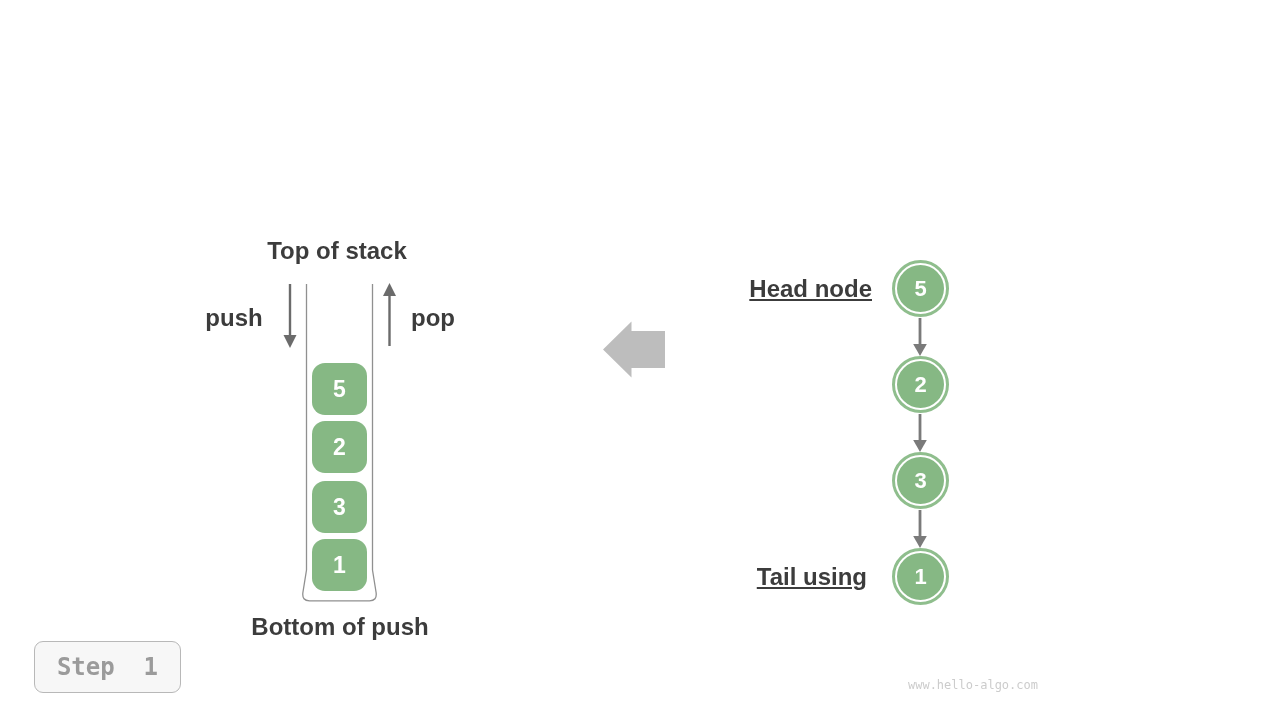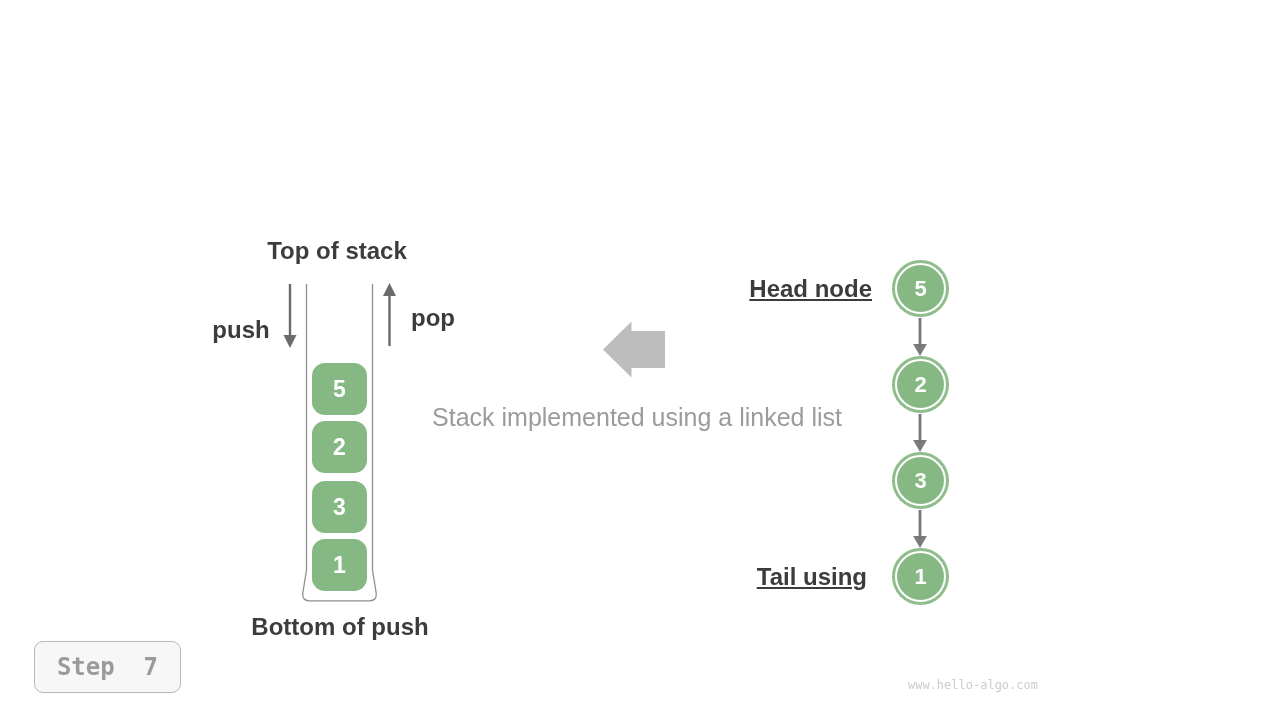--- a/index.html
+++ b/index.html
@@ -97,38 +97,37 @@
       <line class="link-shaft" x1="920" y1="414" x2="920" y2="442"></line>
       <polygon class="link-head" points="913.2,440 926.8,440 920,452"></polygon>
     </g>
     <g>
       <line class="link-shaft" x1="920" y1="510" x2="920" y2="538"></line>
       <polygon class="link-head" points="913.2,536 926.8,536 920,548"></polygon>
     </g>
   </svg>
 
   <div class="lbl center-x" style="left:337px;top:239px;">Top of stack</div>
-  <div class="lbl center-x" style="left:241px;top:306px;margin-top:12px;">push</div>
+  <div class="lbl center-x" style="left:234px;top:306px;">push</div>
   <div class="lbl center-x" style="left:433px;top:306px;">pop</div>
   <div class="lbl center-x" style="left:340px;top:615px;">Bottom of push</div>
 
   <div class="stack-box" style="top:363px;">
     <span>5</span>
   </div>
   <div class="stack-box" style="top:421px;">
     <span>2</span>
   </div>
   <div class="stack-box" style="top:481px;">
     <span>3</span>
   </div>
   <div class="stack-box" style="top:539px;">
     <span>1</span>
   </div>
 
-  <div class="caption" style="left:637px;top:403px;">Stack implemented using a linked list</div>
 
   <div class="lbl right-edge" style="left:872px;top:277px;">Head node</div>
   <div class="lbl right-edge" style="left:867px;top:565px;">Tail using</div>
 
   <div class="node" style="top:260px;">
     <div class="node-inner">
       <span>5</span>
     </div>
   </div>
   <div class="node" style="top:356px;">
@@ -141,18 +140,18 @@
       <span>3</span>
     </div>
   </div>
   <div class="node" style="top:548px;">
     <div class="node-inner">
       <span>1</span>
     </div>
   </div>
 
   <div class="step-badge">
-    <span>Step  7</span>
+    <span>Step  1</span>
   </div>
 
   <div class="watermark">www.hello-algo.com</div>
 
 </div>
 
 </body></html>

